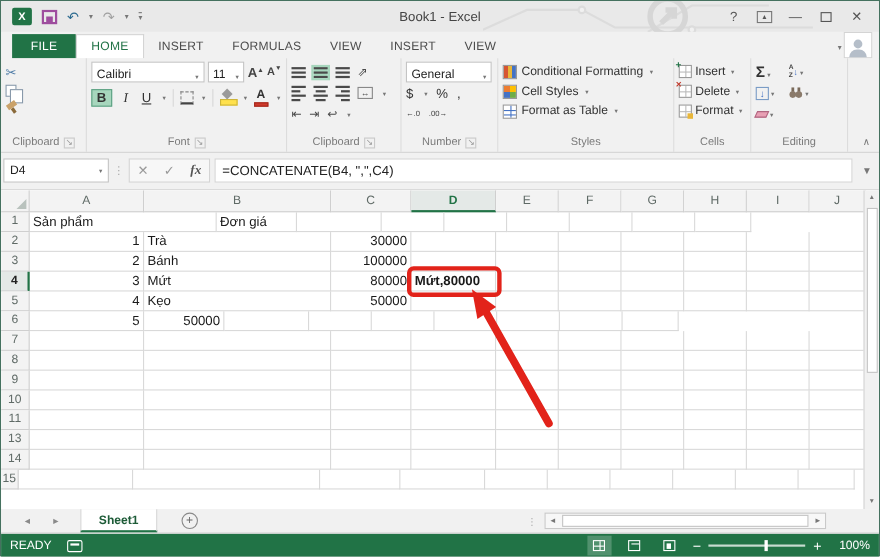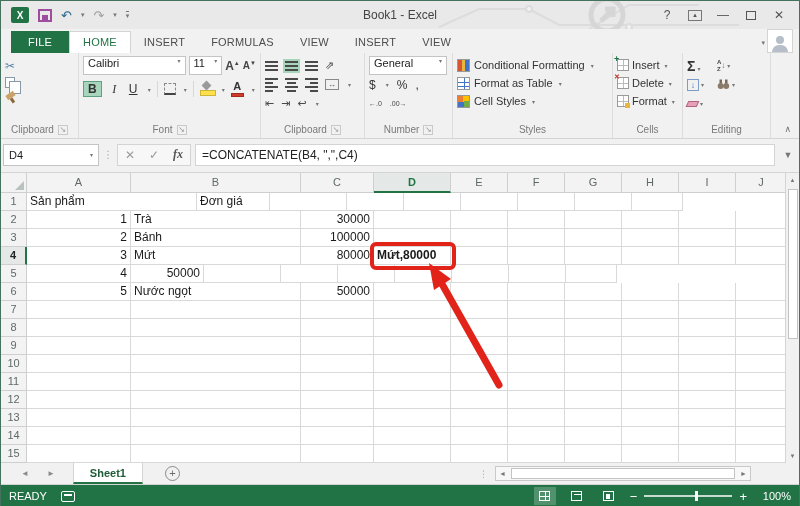--- a/index.html
+++ b/index.html
@@ -53,21 +53,21 @@
   .scissors { font-size:12px; color:#4d7ba6; }
   .copyico { width:10px; height:11px; border:1px solid #8899aa; background:#fff; position:relative; }
   .copyico::after { content:""; position:absolute; left:3px; top:3px; width:10px; height:11px; border:1px solid #8899aa; background:#fff; }
   .painter { width:11px; height:11px; position:relative; }
   .painter::before { content:""; position:absolute; left:1px; top:1px; width:9px; height:5px; background:#caa26a; transform:rotate(-35deg); }
   .painter::after { content:""; position:absolute; left:6px; top:6px; width:3px; height:5px; background:#8a6a3a; transform:rotate(-35deg); }
 
   
   .g-font { width:182px; }
   .comborow { display:flex; align-items:center; gap:3px; }
-  .combo { background:#fff; border:1px solid #c4c4c4; height:19px; display:flex; align-items:flex-start; font-size:11px; padding:0 4px; color:#222; }
+  .combo { background:#fff; border:1px solid #c4c4c4; height:19px; display:flex; align-items:flex-end; font-size:11px; padding:0 4px; color:#222; }
   .combo .caret { margin-left:auto; }
   .combo.family { width:104px; }
   .combo.size { width:34px; }
   .bigA { font-weight:bold; color:#444; position:relative; font-size:12px; }
   .bigA sup { font-size:6px; }
   .btnrow { display:flex; align-items:center; gap:6px; margin-top:6px; }
   .fmtbtn { font-size:12px; color:#333; min-width:13px; text-align:center; }
   .fmtbtn.b { font-weight:bold; background:#a7d6bd; border:1px solid #5da183; padding:0 4px; }
   .fmtbtn.i { font-style:italic; font-family:"Liberation Serif",serif; }
   .fmtbtn.u { text-decoration:underline; }
@@ -365,27 +365,27 @@
         </div>
     </div>
 
     <div class="rgroup g-styles">
       <div class="stylerow">
         <span class="cfico"></span>
         <span>Conditional Formatting</span>
           <span class="caret">▾</span>
       </div>
       <div class="stylerow">
+        <span class="csico"></span>
+        <span>Cell Styles</span>
+          <span class="caret">▾</span>
+      </div>
+      <div class="stylerow">
         <span class="ftico"></span>
         <span>Format as Table</span>
-          <span class="caret">▾</span>
-      </div>
-      <div class="stylerow">
-        <span class="csico"></span>
-        <span>Cell Styles</span>
           <span class="caret">▾</span>
       </div>
       <div class="rgname">
           <span>Styles</span>
         </div>
     </div>
 
     <div class="rgroup g-cells">
       <div class="cellrow">
         <span class="mini-grid ins"></span>
@@ -524,33 +524,33 @@
           <div class="gc" style="width: 57px;"></div>
           <div class="gc" style="width: 57px;"></div>
           <div class="gc" style="width: 57px;"></div>
           <div class="gc" style="width: 57px;"></div>
           <div class="gc" style="width: 57px;"></div>
           <div class="gc" style="width: 51px;"></div>
         </div>
         <div class="grow">
           <div class="rowhdr" style="width: 26px;">5</div>
           <div class="gc num" style="width: 104px;">4</div>
+          <div class="gc" style="width: 170px;">Kẹo</div>
           <div class="gc num" style="width: 73px;">50000</div>
           <div class="gc" style="width: 77px;"></div>
           <div class="gc" style="width: 57px;"></div>
           <div class="gc" style="width: 57px;"></div>
           <div class="gc" style="width: 57px;"></div>
           <div class="gc" style="width: 57px;"></div>
           <div class="gc" style="width: 57px;"></div>
           <div class="gc" style="width: 51px;"></div>
         </div>
         <div class="grow">
           <div class="rowhdr" style="width: 26px;">6</div>
           <div class="gc num" style="width: 104px;">5</div>
-          <div class="gc" style="width: 170px;">Nước ngọt</div>
           <div class="gc num" style="width: 73px;">50000</div>
           <div class="gc" style="width: 77px;"></div>
           <div class="gc" style="width: 57px;"></div>
           <div class="gc" style="width: 57px;"></div>
           <div class="gc" style="width: 57px;"></div>
           <div class="gc" style="width: 57px;"></div>
           <div class="gc" style="width: 57px;"></div>
           <div class="gc" style="width: 51px;"></div>
         </div>
         <div class="grow">
@@ -612,33 +612,20 @@
           <div class="gc" style="width: 73px;"></div>
           <div class="gc" style="width: 77px;"></div>
           <div class="gc" style="width: 57px;"></div>
           <div class="gc" style="width: 57px;"></div>
           <div class="gc" style="width: 57px;"></div>
           <div class="gc" style="width: 57px;"></div>
           <div class="gc" style="width: 57px;"></div>
           <div class="gc" style="width: 51px;"></div>
         </div>
         <div class="grow">
-          <div class="rowhdr" style="width: 26px;">12</div>
-          <div class="gc" style="width: 104px;"></div>
-          <div class="gc" style="width: 170px;"></div>
-          <div class="gc" style="width: 73px;"></div>
-          <div class="gc" style="width: 77px;"></div>
-          <div class="gc" style="width: 57px;"></div>
-          <div class="gc" style="width: 57px;"></div>
-          <div class="gc" style="width: 57px;"></div>
-          <div class="gc" style="width: 57px;"></div>
-          <div class="gc" style="width: 57px;"></div>
-          <div class="gc" style="width: 51px;"></div>
-        </div>
-        <div class="grow">
           <div class="rowhdr" style="width: 26px;">13</div>
           <div class="gc" style="width: 104px;"></div>
           <div class="gc" style="width: 170px;"></div>
           <div class="gc" style="width: 73px;"></div>
           <div class="gc" style="width: 77px;"></div>
           <div class="gc" style="width: 57px;"></div>
           <div class="gc" style="width: 57px;"></div>
           <div class="gc" style="width: 57px;"></div>
           <div class="gc" style="width: 57px;"></div>
           <div class="gc" style="width: 57px;"></div>
@@ -651,21 +638,21 @@
           <div class="gc" style="width: 73px;"></div>
           <div class="gc" style="width: 77px;"></div>
           <div class="gc" style="width: 57px;"></div>
           <div class="gc" style="width: 57px;"></div>
           <div class="gc" style="width: 57px;"></div>
           <div class="gc" style="width: 57px;"></div>
           <div class="gc" style="width: 57px;"></div>
           <div class="gc" style="width: 51px;"></div>
         </div>
         <div class="grow">
-          <div class="rowhdr" style="width: 26px;">15</div>
+          <div class="rowhdr" style="width: 16px;">15</div>
           <div class="gc" style="width: 104px;"></div>
           <div class="gc" style="width: 170px;"></div>
           <div class="gc" style="width: 73px;"></div>
           <div class="gc" style="width: 77px;"></div>
           <div class="gc" style="width: 57px;"></div>
           <div class="gc" style="width: 57px;"></div>
           <div class="gc" style="width: 57px;"></div>
           <div class="gc" style="width: 57px;"></div>
           <div class="gc" style="width: 57px;"></div>
           <div class="gc" style="width: 51px;"></div>

